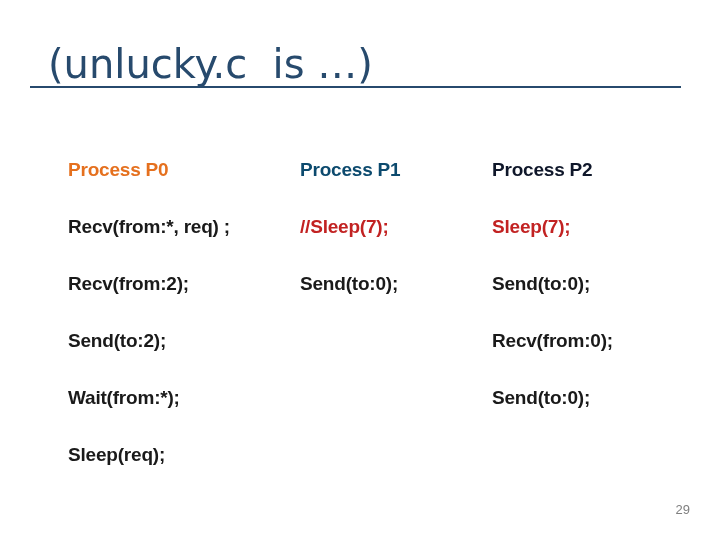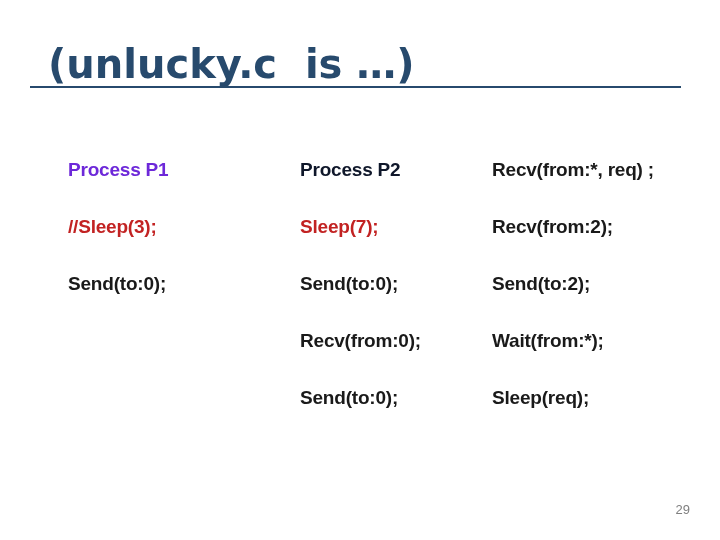--- a/index.html
+++ b/index.html
@@ -14,21 +14,21 @@
     overflow: hidden;
     font-family: "Liberation Sans", sans-serif;
   }
   .slide-title {
     position: absolute;
     left: 48px;
     top: 44px;
     margin: 0;
     font-size: 40px;
     line-height: 40px;
-    font-weight: 700;
+    font-weight: 400;
     letter-spacing: 0px;
     white-space: pre;
     font-family: "DejaVu Sans", "Liberation Sans", sans-serif;
   }
   .title-underline {
     position: absolute;
     left: 30px;
     top: 86px;
     width: 651px;
     height: 2px;
@@ -64,25 +64,26 @@
 <body>
 
 <div class="slide">
 
   <h1 class="slide-title" style="color: rgb(39, 74, 109);">(unlucky.c  is …)</h1>
 
   <div class="title-underline" style="background-color: rgb(39, 74, 109);"></div>
 
   <div class="process-table">
 
-    <div class="cell header" style="color: #6d28d9;">Process P1</div>
+    <div class="cell header" style="color: rgb(229, 112, 30);">Process P0</div>
+    <div class="cell header" style="color: #0c4a6e;">Process P1</div>
     <div class="cell header" style="color: #0f172a;">Process P2</div>
 
     <div class="cell">Recv(from:*, req) ;</div>
-    <div class="cell" style="color: rgb(194, 34, 34);">//Sleep(3);</div>
+    <div class="cell" style="color: rgb(194, 34, 34);">//Sleep(7);</div>
     <div class="cell" style="color: rgb(194, 34, 34);">Sleep(7);</div>
 
     <div class="cell">Recv(from:2);</div>
     <div class="cell">Send(to:0);</div>
     <div class="cell">Send(to:0);</div>
 
     <div class="cell">Send(to:2);</div>
     <div class="cell"></div>
     <div class="cell">Recv(from:0);</div>
 

